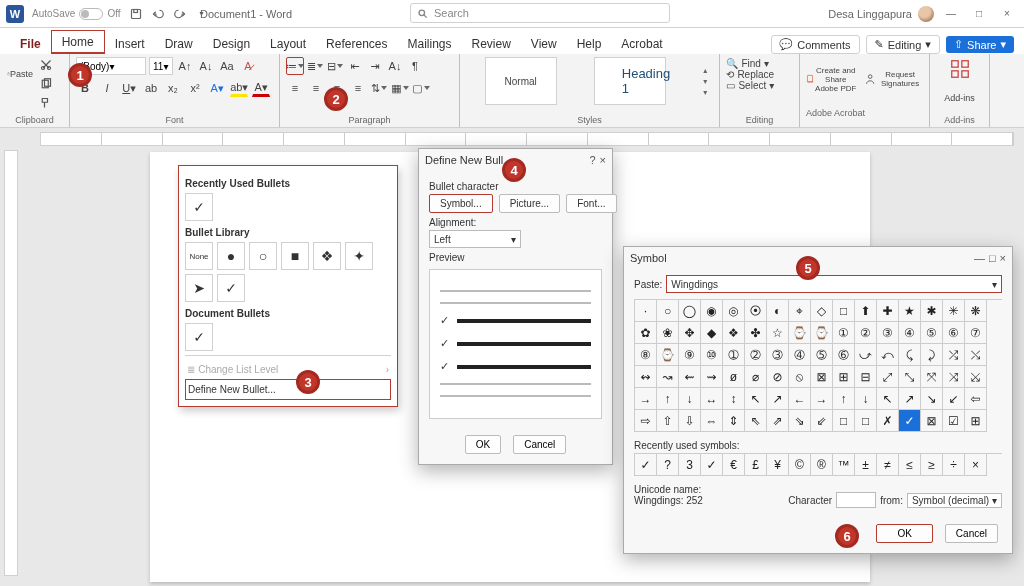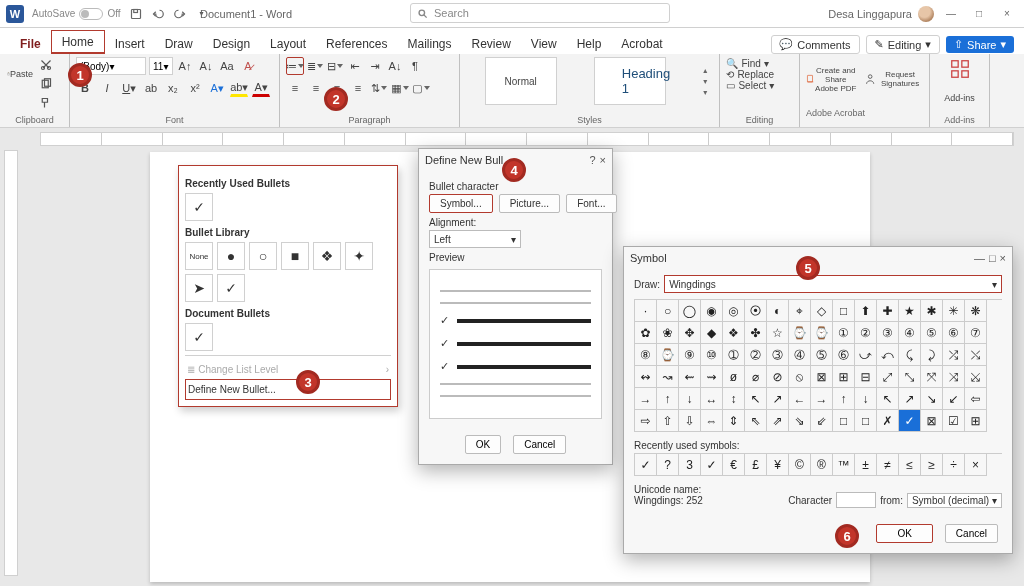--- a/index.html
+++ b/index.html
@@ -458,21 +458,21 @@
   <div class="tbar">
     <span>Symbol</span>
     <div class="tctrls">
       <span>—</span>
       <span>□</span>
       <span>×</span>
     </div>
   </div>
   <div class="dlg-body">
     <div class="sym-font-row">
-      <span>Draw:</span>
+      <span>Paste:</span>
       <div class="sym-font">
           <span>Wingdings</span>
           <span>▾</span>
         </div>
     </div>
     <div class="sym-grid" id="sym-grid">
         <div class="sym-cell">·</div>
         <div class="sym-cell">○</div>
         <div class="sym-cell">◯</div>
         <div class="sym-cell">◉</div>

